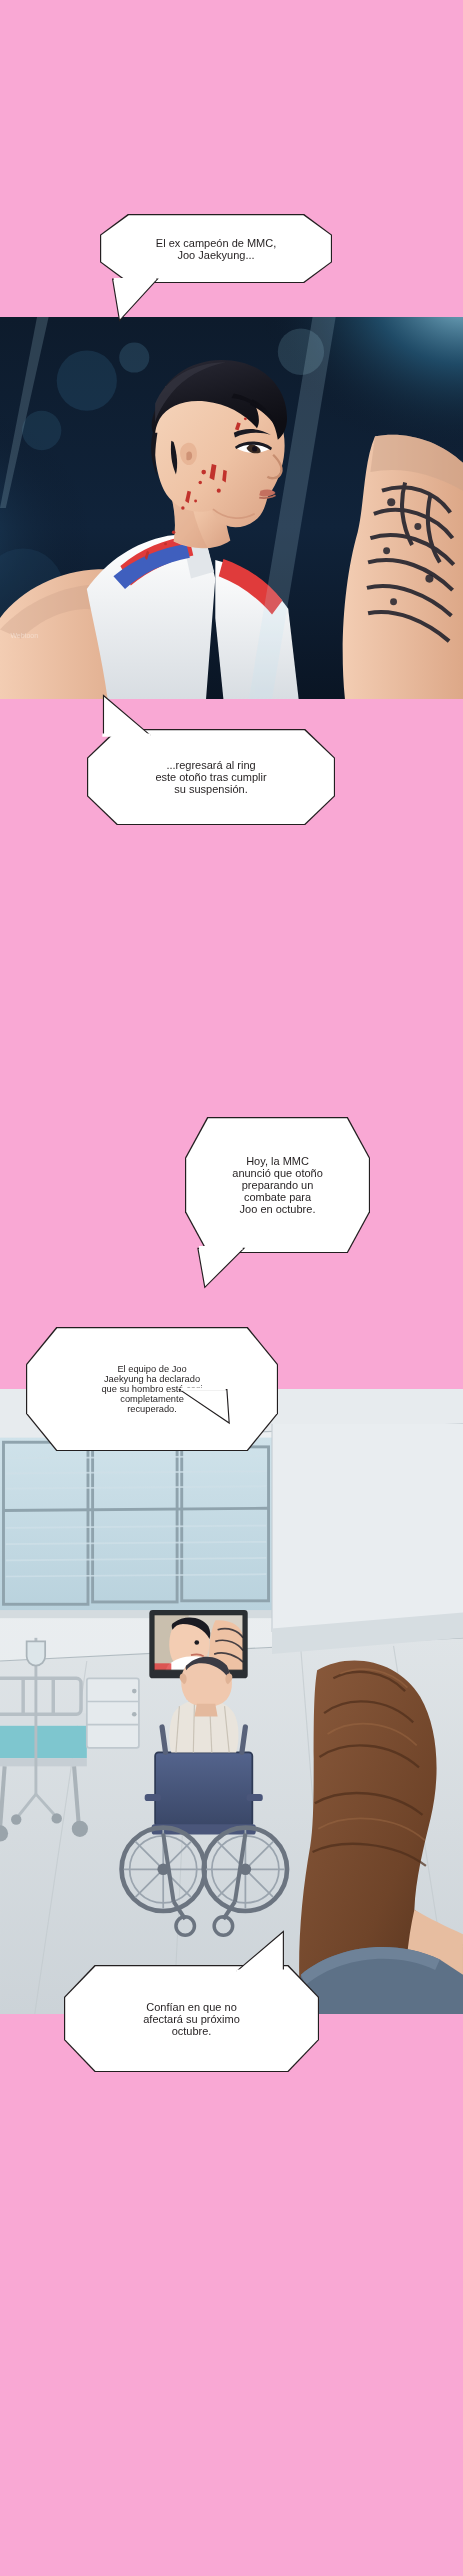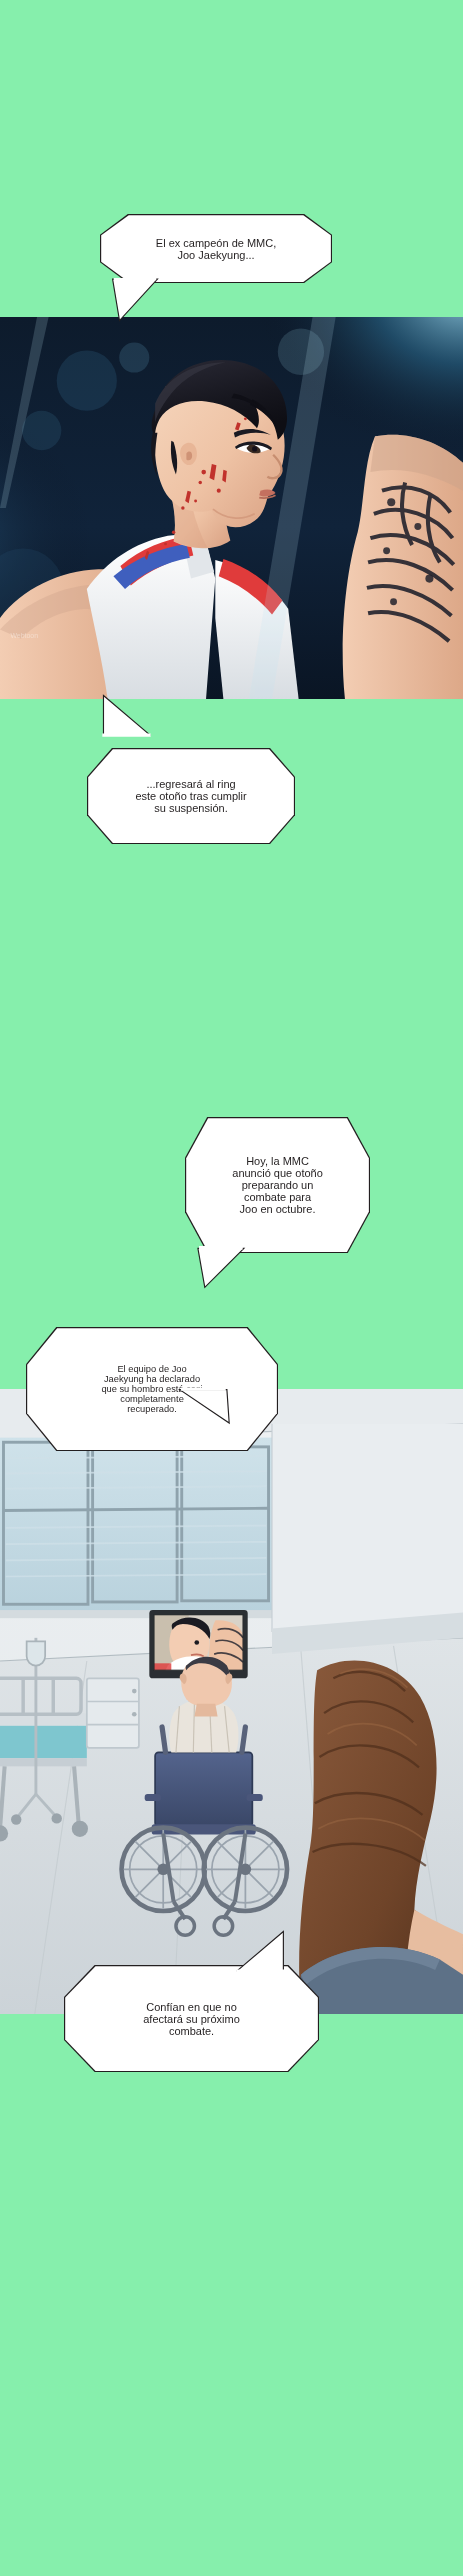--- a/index.html
+++ b/index.html
@@ -13,21 +13,21 @@
     position: relative;
     font-family: "Liberation Sans", sans-serif;
     overflow: hidden;
   }
 
   .page {
     position: absolute;
     left: 0; top: 0;
     width: 463px;
     height: 2576px;
-    background: #86efac;
+    background: #f9a8d4;
     overflow: hidden;
   }
   
   .balloon-wrap {
     position: absolute;
     z-index: 30;
   }
   .balloon-bg, .balloon-fg {
     position: absolute;
     left: 0; top: 0;
@@ -476,21 +476,21 @@
     <div class="balloon-fg">
       <div class="balloon-text" style="font-size:11px;">El ex campeón de MMC,
 Joo Jaekyung...</div>
     </div>
   </div>
   <svg class="tail" style="left:108px; top:278px; width:69px; height:46px;" viewBox="0 0 120 80">
     <path d="M8 2 L86 2 L20 74 Z" fill="#ffffff" stroke="#231f20" stroke-width="2"></path>
     <path d="M10 0 L84 0 L84 4 L10 4 Z" fill="#ffffff"></path>
   </svg>
 
-  <div class="balloon-wrap" style="left:87px; top:748px; width:208px; height:96px;text-decoration:underline;">
+  <div class="balloon-wrap" style="left:87px; top:729px; width:248px; height:96px;text-decoration:underline;">
     <div class="balloon-bg"></div>
     <div class="balloon-fg">
       <div class="balloon-text" style="font-size:11px;">...regresará al ring
 este otoño tras cumplir
 su suspensión.</div>
     </div>
   </div>
   <svg class="tail" style="left:93px; top:692px; width:75px; height:46px;" viewBox="0 0 130 80">
     <path d="M18 6 L98 74 L18 74 Z" fill="#ffffff" stroke="#231f20" stroke-width="2"></path>
     <path d="M16 72 L100 72 L100 78 L16 78 Z" fill="#ffffff"></path>
@@ -524,21 +524,21 @@
   <svg class="tail" style="left:174px; top:1387px; width:69px; height:41px;" viewBox="0 0 120 70">
     <path d="M10 4 L92 4 L96 62 Z" fill="#ffffff" stroke="#231f20" stroke-width="2"></path>
     <path d="M12 0 L90 0 L90 6 L12 6 Z" fill="#ffffff"></path>
   </svg>
 
   <div class="balloon-wrap" style="left:64px; top:1965px; width:255px; height:107px;">
     <div class="balloon-bg"></div>
     <div class="balloon-fg">
       <div class="balloon-text" style="font-size:11px;">Confían en que no
 afectará su próximo
-combate.</div>
+octubre.</div>
     </div>
   </div>
   <svg class="tail" style="left:220px; top:1928px; width:75px; height:46px;" viewBox="0 0 130 80">
     <path d="M110 6 L30 74 L110 74 Z" fill="#ffffff" stroke="#231f20" stroke-width="2"></path>
     <path d="M28 72 L112 72 L112 78 L28 78 Z" fill="#ffffff"></path>
   </svg>
 
 </div>
 
 

